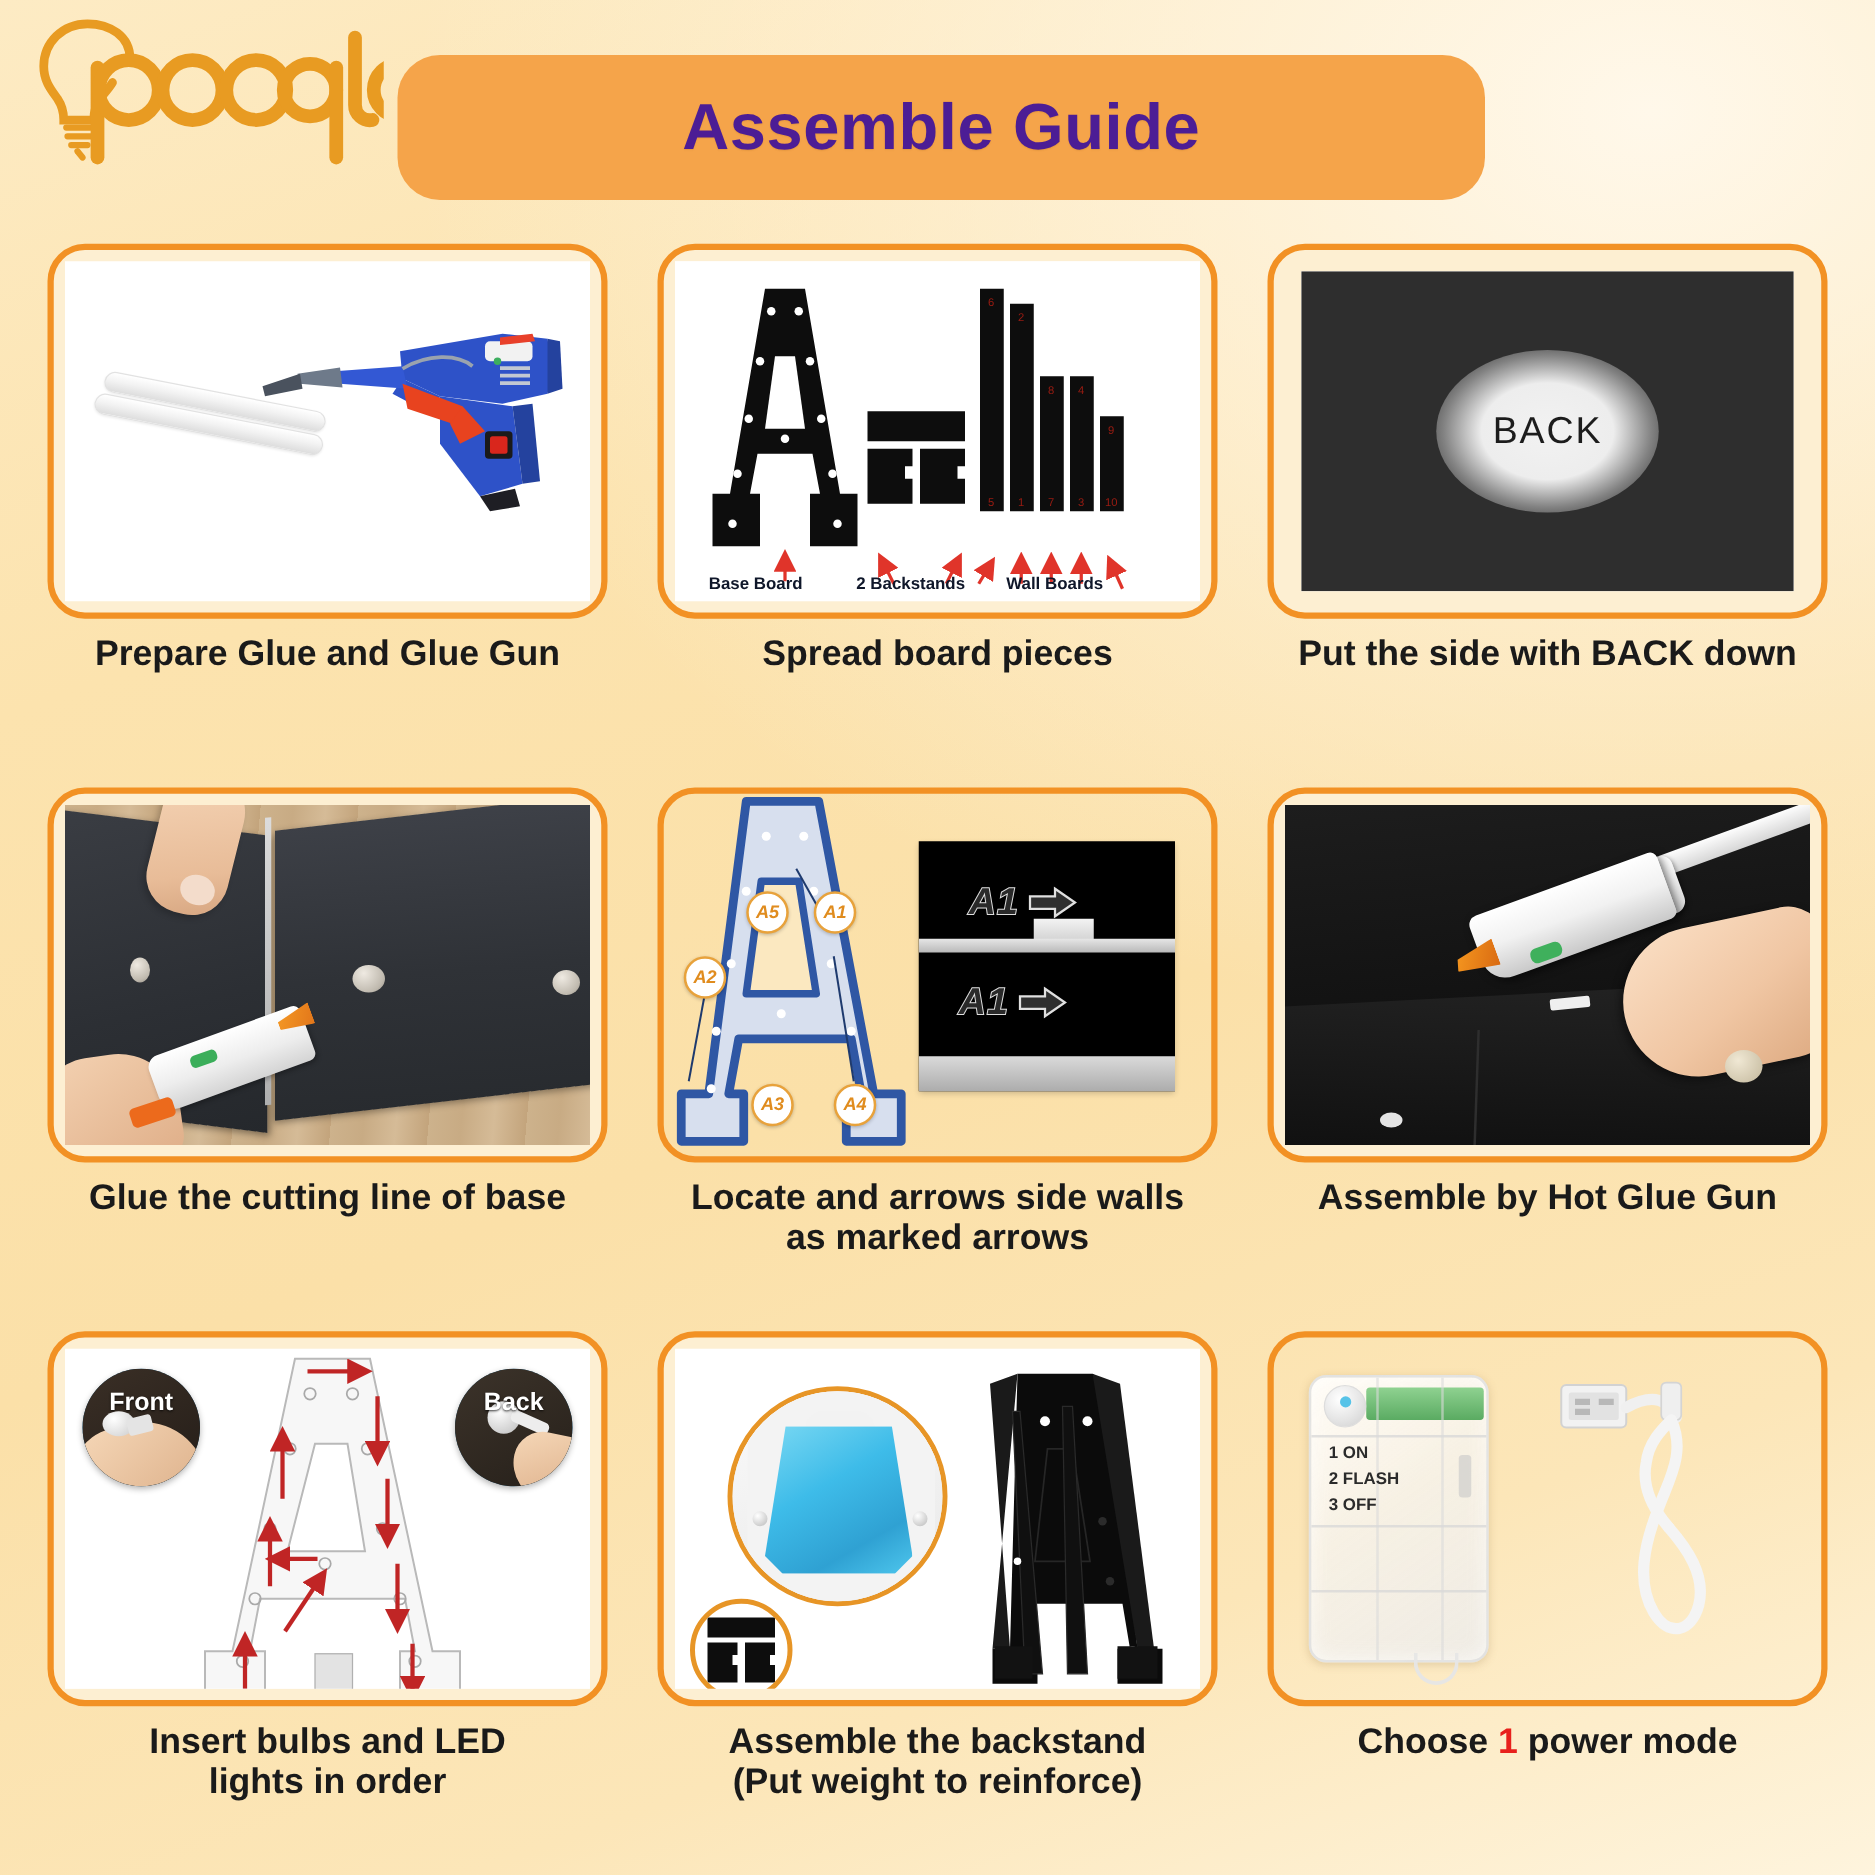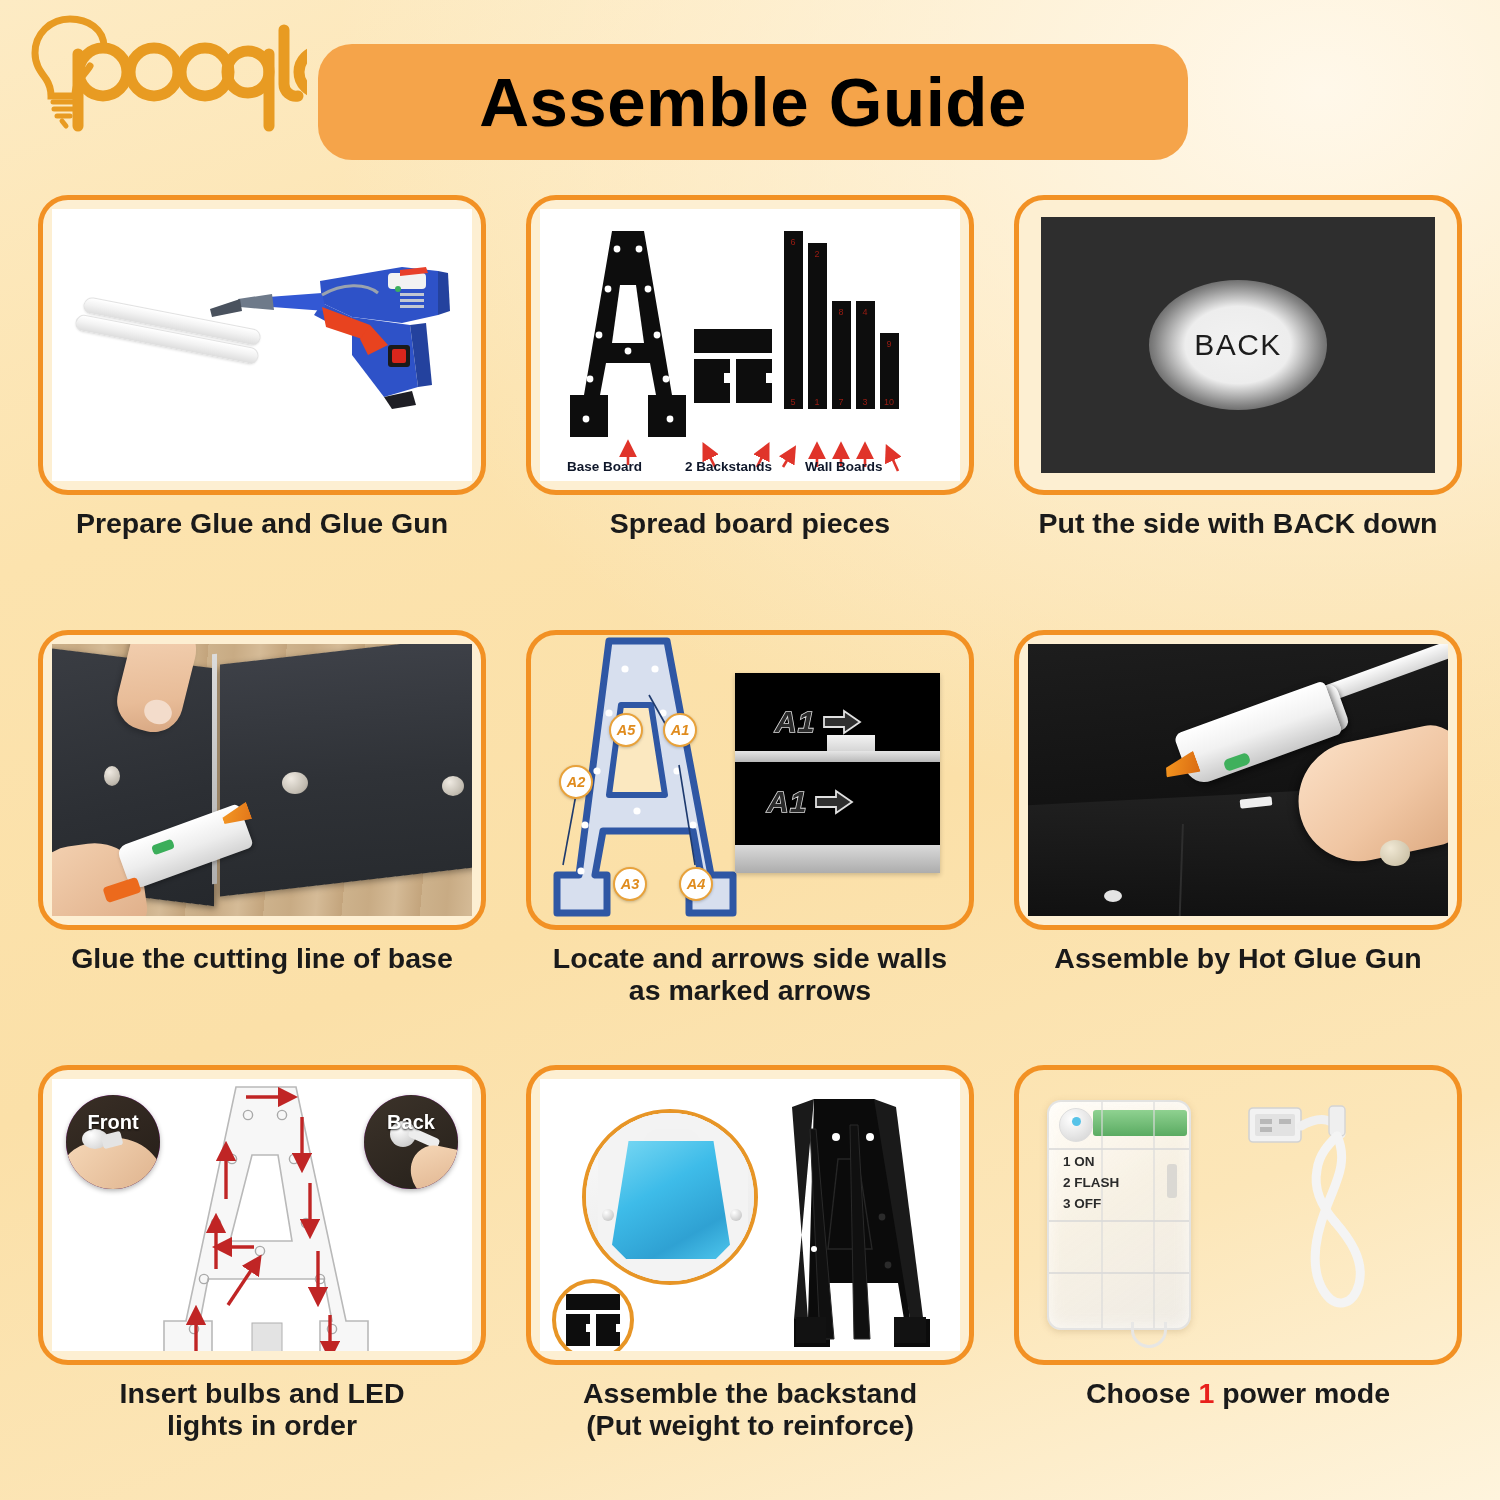--- a/index.html
+++ b/index.html
@@ -24,21 +24,21 @@
   .logo-svg { width: 285px; height: 120px; display: block; }
 
   .title-banner {
     position: absolute; left: 318px; top: 44px;
     width: 870px; height: 116px;
     background: #F5A44A;
     border-radius: 34px;
     display: flex; align-items: center; justify-content: center;
   }
   .title-banner-text {
-    font-size: 69px; font-weight: bold; color: #000000;
+    font-size: 52px; font-weight: bold; color: #4c1d95;
     letter-spacing: 0.5px; line-height: 1;
     text-shadow: 0 1px 1px rgba(180,110,30,0.25);
   }
 
   
   .grid {
     position: absolute; left: 0; top: 195px;
     width: 1500px; height: 1305px;
     display: grid;
     grid-template-columns: repeat(3, 1fr);
@@ -180,21 +180,21 @@
     clip-path: polygon(0 40%,100% 0,100% 100%,0 75%);
     transform: rotate(-20deg);
   }
   .gun4g { position: absolute; left: 100px; top: 198px; width: 22px; height: 10px;
     background: #3BAE5A; border-radius: 4px; transform: rotate(-20deg); }
   .gun4o { position: absolute; left: 52px; top: 238px; width: 36px; height: 16px;
     background: #EC6A1C; border-radius: 4px; transform: rotate(-18deg); }
 
   
   .c5 { position: absolute; inset: 0; }
-  .c5 .letter-area { position: absolute; left: 12px; top: 0px; width: 200px; height: 290px; }
+  .c5 .letter-area { position: absolute; left: 0; top: 0px; width: 200px; height: 290px; }
   .badge {
     position: absolute; width: 34px; height: 34px; border-radius: 50%;
     background: #FFFFFF; border: 2.5px solid #E8A23B;
     display: flex; align-items: center; justify-content: center;
     font-size: 14.5px; font-weight: bold; color: #E08C1E;
     box-shadow: 0 1px 3px rgba(0,0,0,0.22);
     font-style: italic;
   }
 
   .c5photo {
@@ -269,21 +269,21 @@
   .coin6 { position: absolute; left: 352px; top: 196px; width: 30px; height: 26px;
     background: radial-gradient(circle at 35% 32%, #F0E8D4, #C3B89C); border-radius: 50%; }
   .dot6 { position: absolute; left: 76px; top: 246px; width: 18px; height: 12px;
     background: #E4E4E4; border-radius: 50%; }
 
   
   .c7 { position: absolute; inset: 0; background: #fff; }
   .circ-photo {
     position: absolute; width: 94px; height: 94px; border-radius: 50%;
     overflow: hidden; box-shadow: 0 2px 5px rgba(0,0,0,0.3);
-    background: #d946ef;
+    background: #0c4a6e;
   }
   .circ-photo.front { left: 14px; top: 16px; }
   .circ-photo.back { left: 312px; top: 16px; }
   .circ-lbl {
     position: absolute; width: 100%; text-align: center; top: 16px;
     font-size: 20px; font-weight: bold; color: #fff;
     text-shadow: 0 1px 2px rgba(0,0,0,0.8);
     z-index: 3;
   }
 

